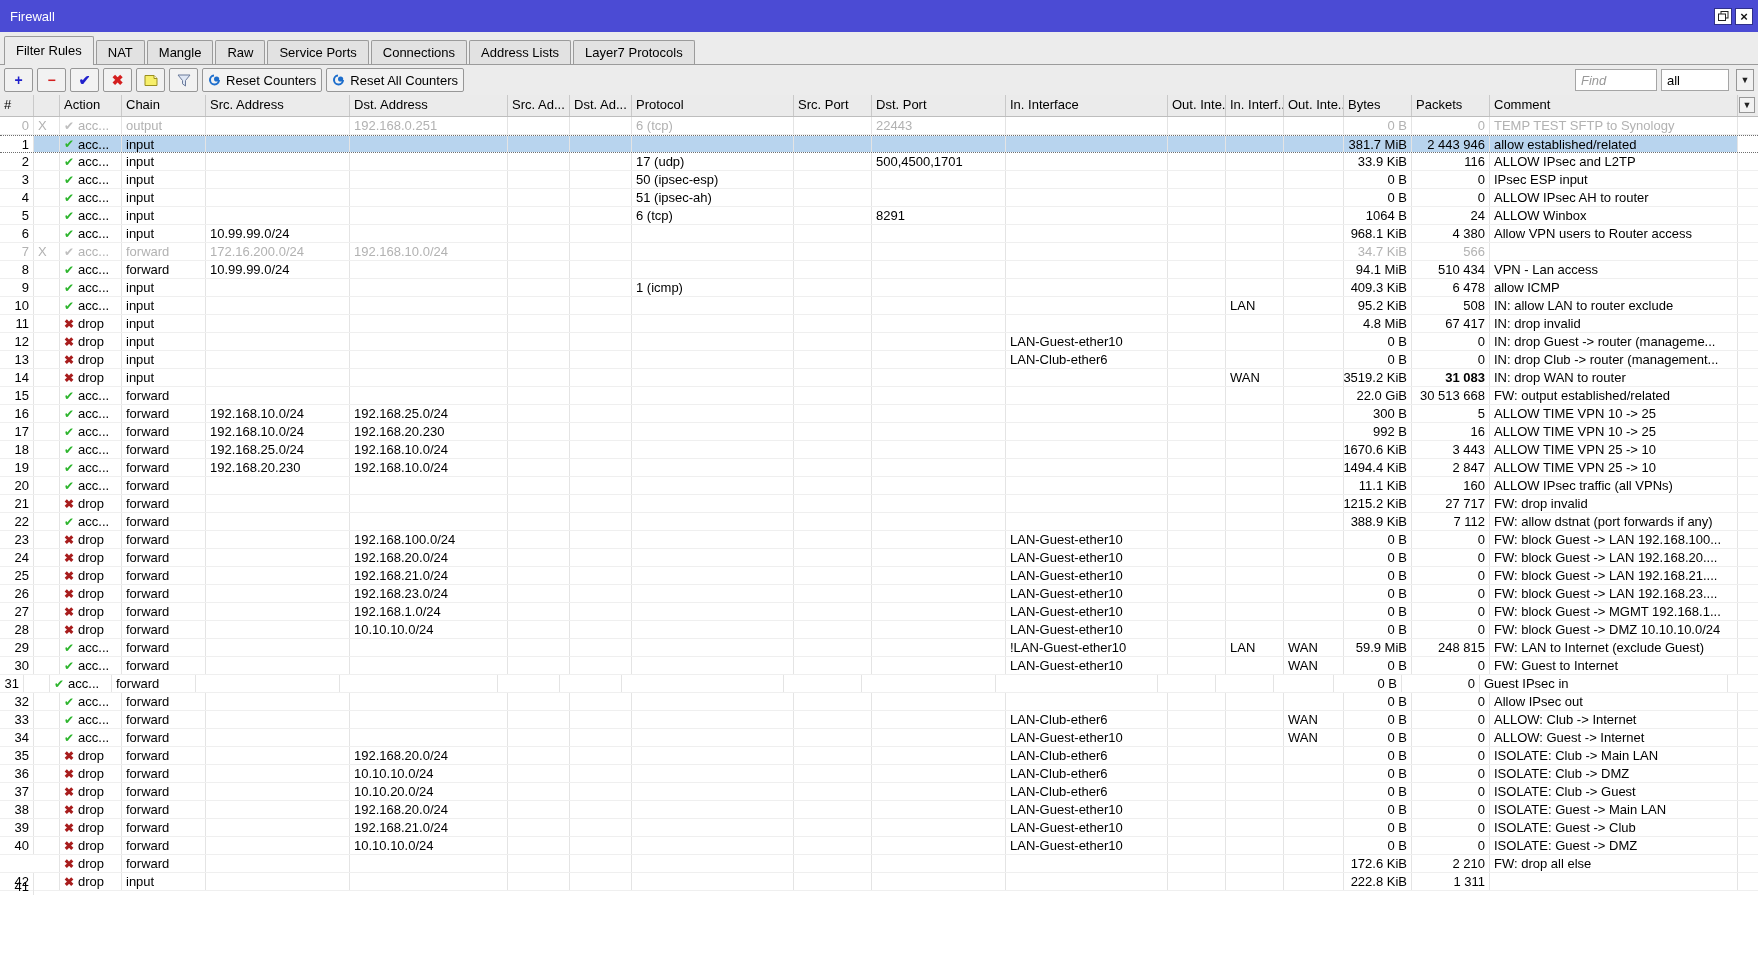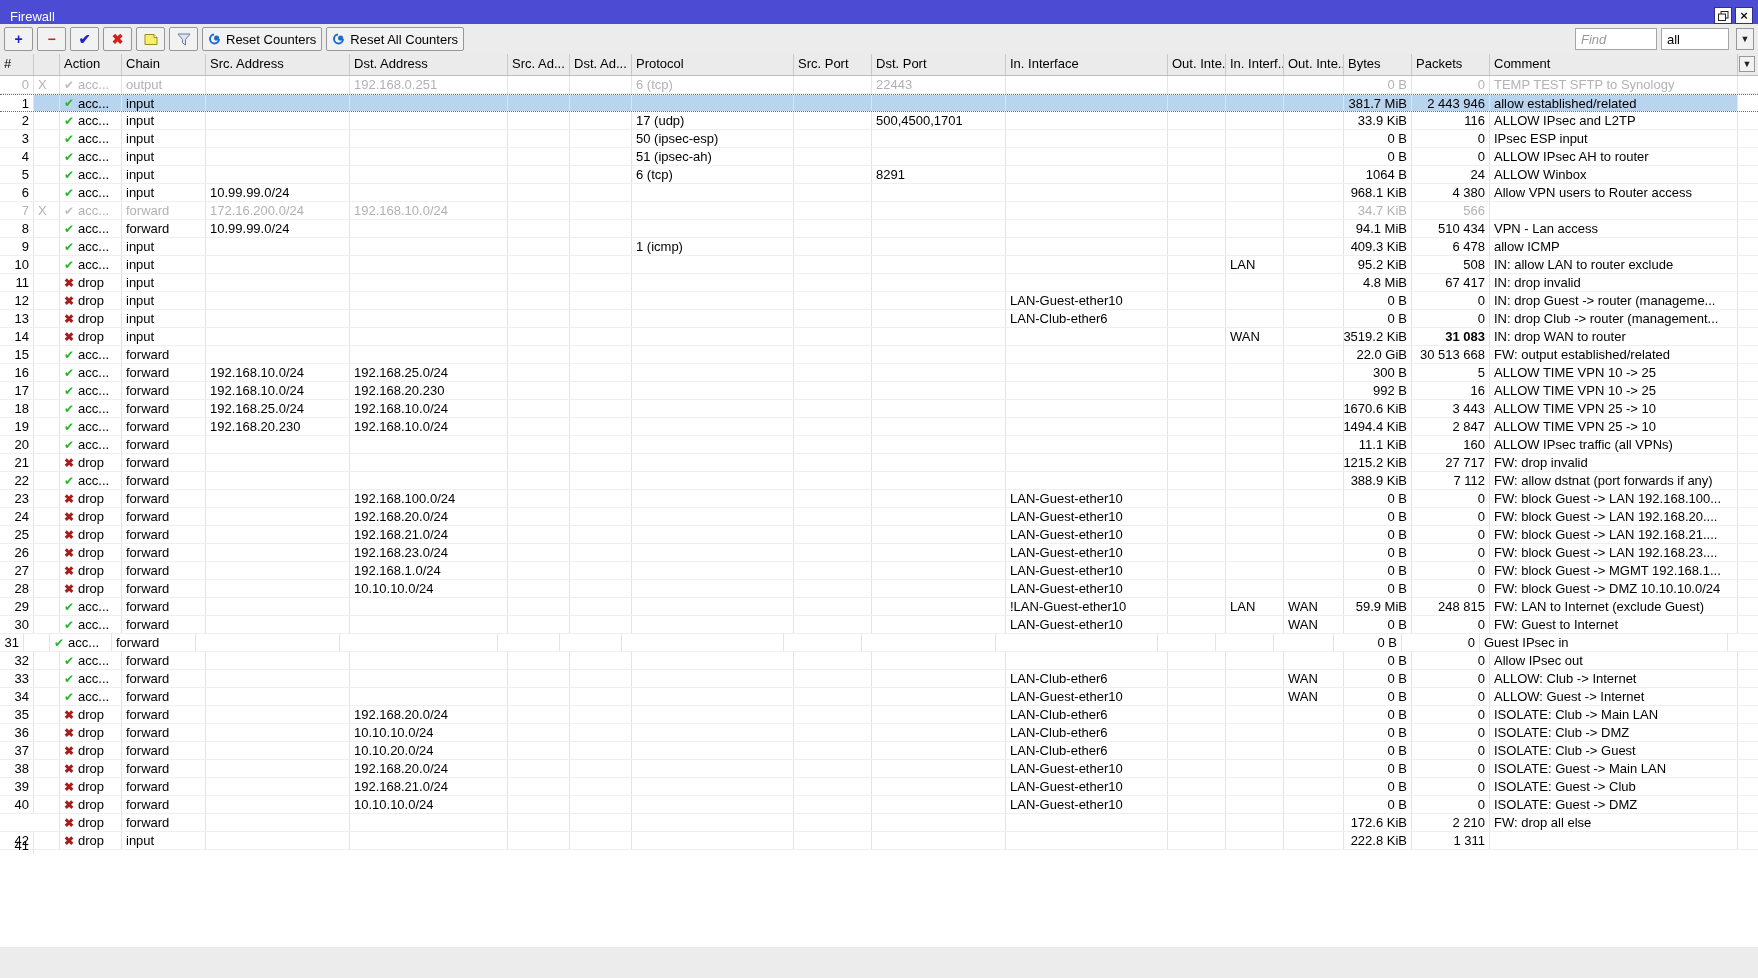--- a/index.html
+++ b/index.html
@@ -1,20 +1,20 @@
 <!DOCTYPE html>
 <html><head>
 <meta charset="utf-8">
 <style>
   html,body{margin:0;padding:0;}
   body{width:1758px;height:978px;font-family:"Liberation Sans",sans-serif;background:#fff;overflow:hidden;}
   .window{position:relative;width:1758px;height:978px;background:#ececec;box-sizing:border-box;}
 
   
-  .titlebar{height:24px;background:#4b4bd4;color:#fff;display:flex;align-items:flex-end;padding:0 5px 0 10px;font-size:13px;}
+  .titlebar{height:32px;background:#4b4bd4;color:#fff;display:flex;align-items:center;padding:0 5px 0 10px;font-size:13px;}
   .title{flex:1;}
   .wbtn{width:18px;height:17px;background:#fff;border:1px solid #30308a;margin-left:3px;padding:0;display:flex;align-items:center;justify-content:center;font-size:13px;line-height:1;color:#111;font-weight:bold;cursor:default;}
 
   
   .tabbar{display:flex;align-items:flex-end;height:32px;padding:0 0 0 4px;border-bottom:1px solid #9b9b9b;background:#ececec;}
   .tab{height:23px;line-height:23px;padding:0 11px;border:1px solid #9b9b9b;border-bottom:none;background:#e2e2e2;margin-right:2px;font-size:13px;border-radius:2px 2px 0 0;white-space:nowrap;}
   .tab.active{height:28px;line-height:28px;background:#ececec;margin-bottom:-1px;position:relative;z-index:2;}
 
   
   .toolbar{display:flex;align-items:center;height:30px;padding:0 4px;gap:4px;background:#ececec;}
@@ -58,20 +58,30 @@
         <svg width="11" height="10" viewBox="0 0 11 10">
           <rect x="3" y="0.5" width="7" height="6.5" fill="#fff" stroke="#222"></rect>
           <rect x="0.5" y="3" width="7" height="6.5" fill="#fff" stroke="#222"></rect>
         </svg>
       </button>
     <button class="wbtn">
         <span>×</span>
       </button>
   </div>
 
+  <div class="tabbar">
+      <div class="tab active">Filter Rules</div>
+      <div class="tab">NAT</div>
+      <div class="tab">Mangle</div>
+      <div class="tab">Raw</div>
+      <div class="tab">Service Ports</div>
+      <div class="tab">Connections</div>
+      <div class="tab">Address Lists</div>
+      <div class="tab">Layer7 Protocols</div>
+    </div>
 
   <div class="toolbar">
     <button class="tbtn">
         <span class="ic blue">+</span>
       </button>
     <button class="tbtn">
         <span class="ic red">−</span>
       </button>
     <button class="tbtn">
         <span class="ic blue">✔</span>

